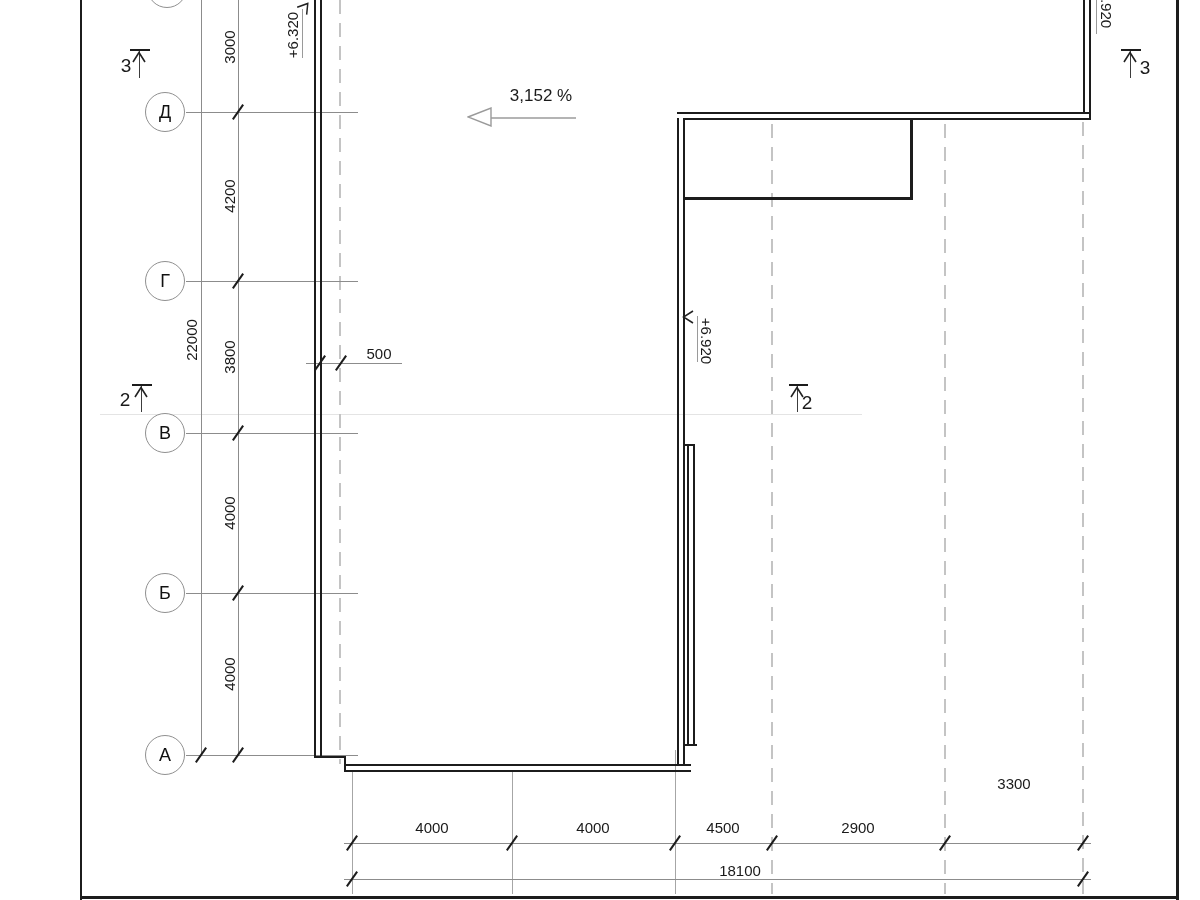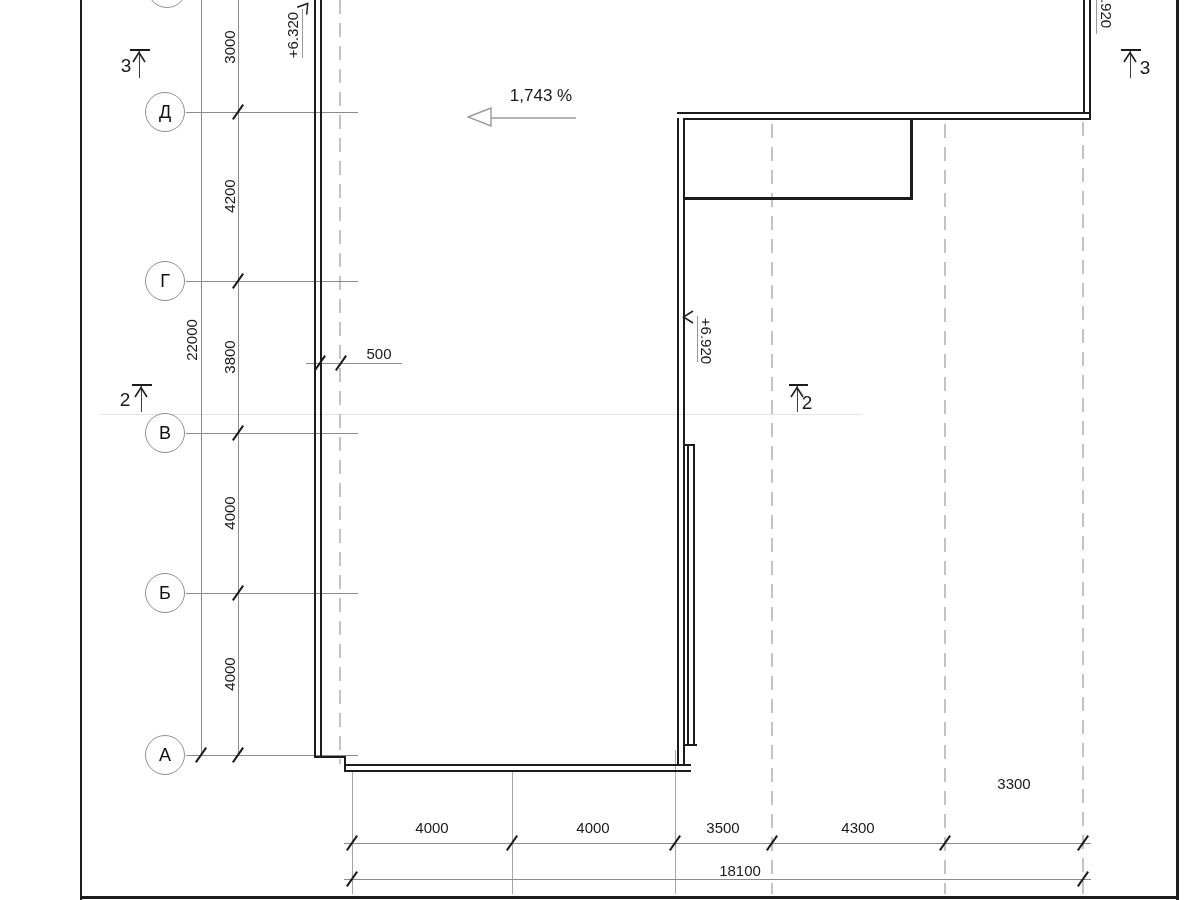--- a/index.html
+++ b/index.html
@@ -118,26 +118,26 @@
   <div class="txt rccw" style="left:229px;top:196px;">4200</div>
   <div class="txt rccw" style="left:229px;top:357px;">3800</div>
   <div class="txt rccw" style="left:229px;top:513px;">4000</div>
   <div class="txt rccw" style="left:229px;top:674px;">4000</div>
   <div class="txt rccw" style="left:191px;top:340px;">22000</div>
 
   <div class="txt" style="left:379px;top:353px;">500</div>
 
   <div class="txt" style="left:432px;top:827px;">4000</div>
   <div class="txt" style="left:593px;top:827px;">4000</div>
-  <div class="txt" style="left:723px;top:827px;">3500</div>
-  <div class="txt" style="left:858px;top:827px;">4300</div>
+  <div class="txt" style="left:723px;top:827px;">4500</div>
+  <div class="txt" style="left:858px;top:827px;">2900</div>
   <div class="txt" style="left:1014px;top:783px;">3300</div>
   <div class="txt" style="left:740px;top:870px;">18100</div>
 
-  <div class="txt big" style="left:541px;top:96px;">1,743 %</div>
+  <div class="txt big" style="left:541px;top:96px;">3,152 %</div>
   <div class="hl" style="left:491px;top:117px;width:85px;height:2px;background:#b4b4b4;"></div>
   <svg class="ah" style="left:467px;top:107px;" width="26" height="20">
     <polygon points="1,10 24,1 24,19" fill="#ffffff" stroke="#9a9a9a" stroke-width="1.4"></polygon>
   </svg>
 
   <div class="b2h" style="left:130px;top:49px;width:20px;"></div>
   <div class="stem" style="left:139px;top:51px;height:27px;"></div>
   <svg class="ah" style="left:131px;top:51px;" width="16" height="12">
       <path d="M2 11 L8 1.5 L14 11" fill="none" stroke="#222" stroke-width="1.6"></path>
     </svg>

